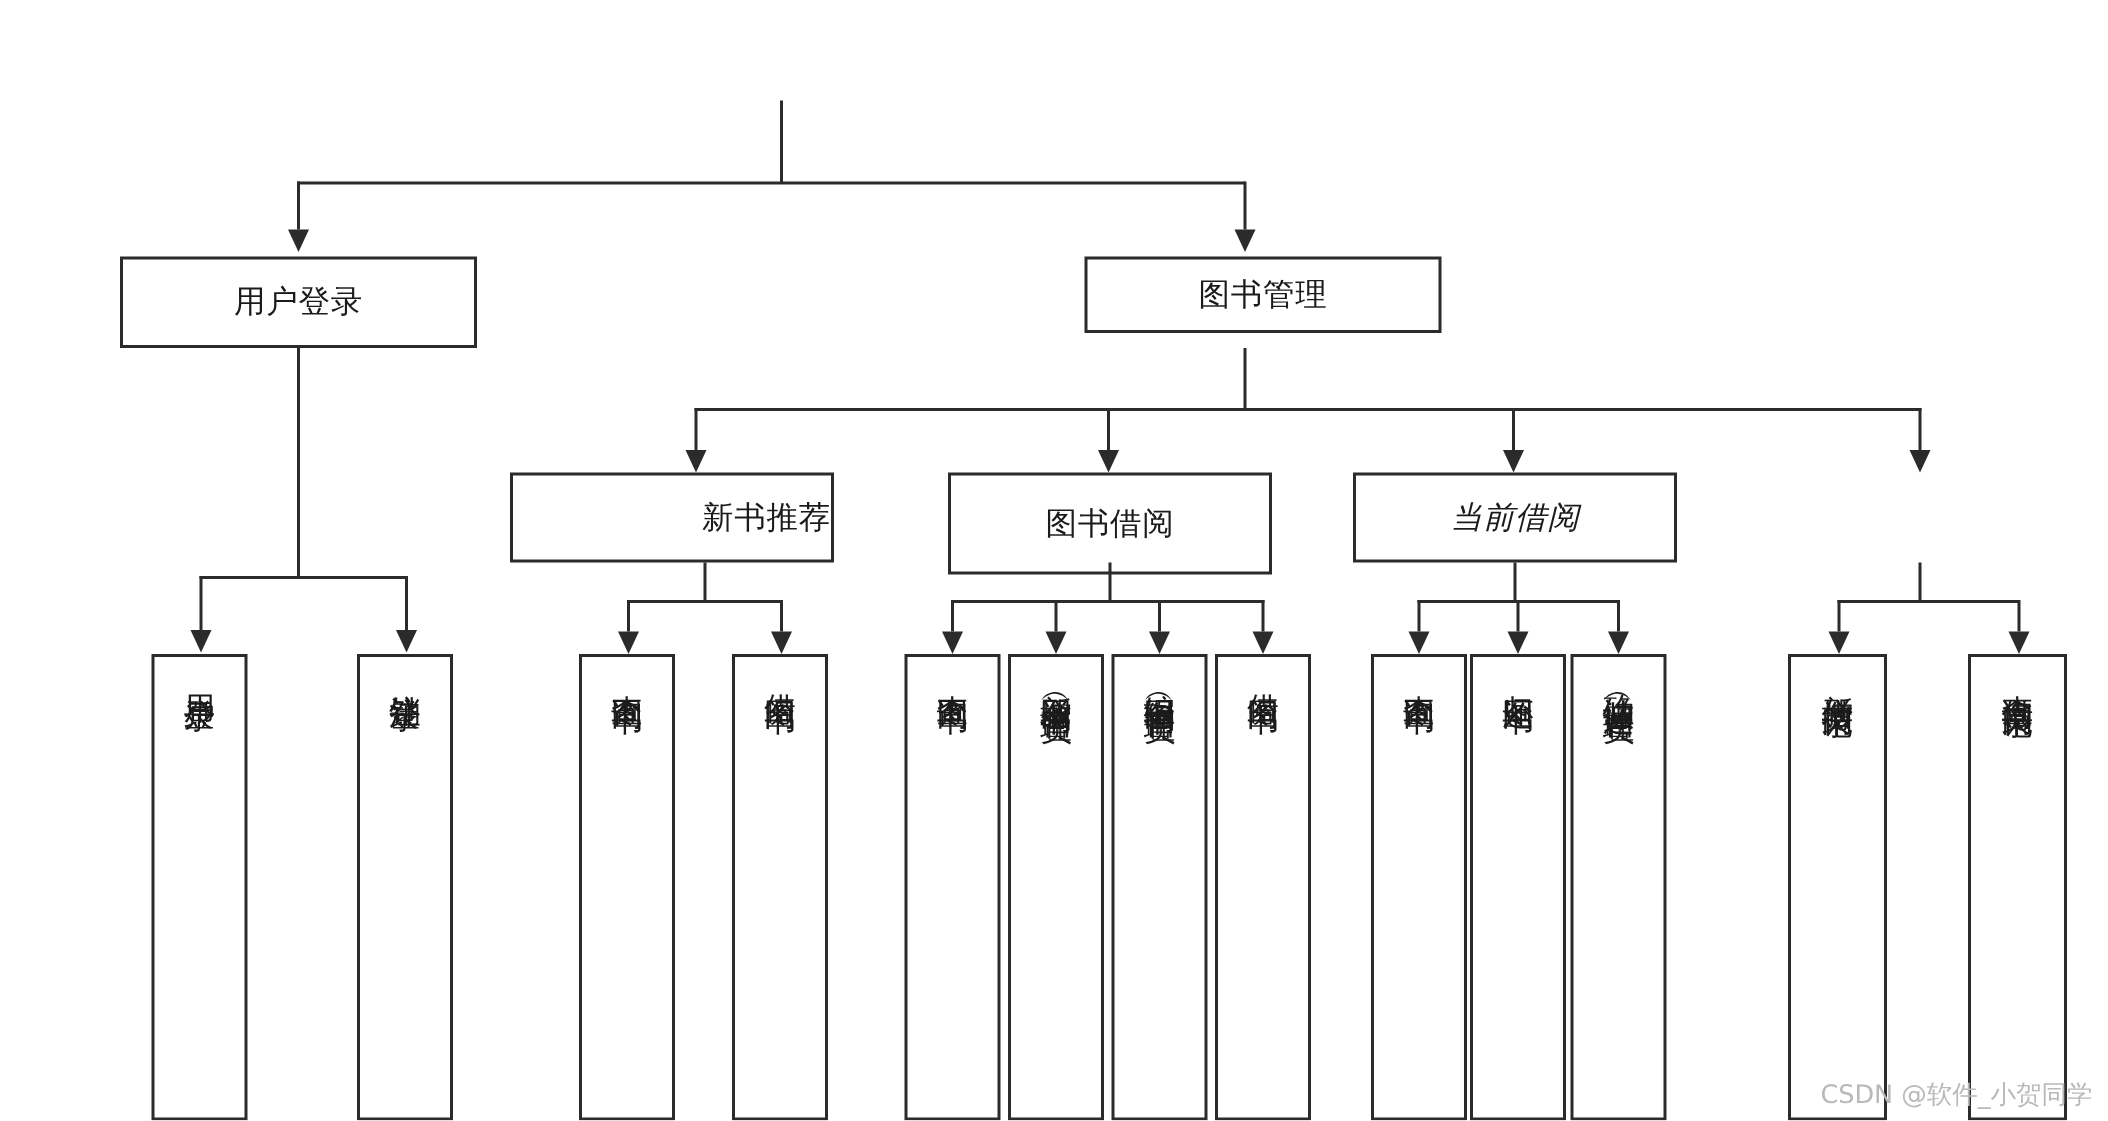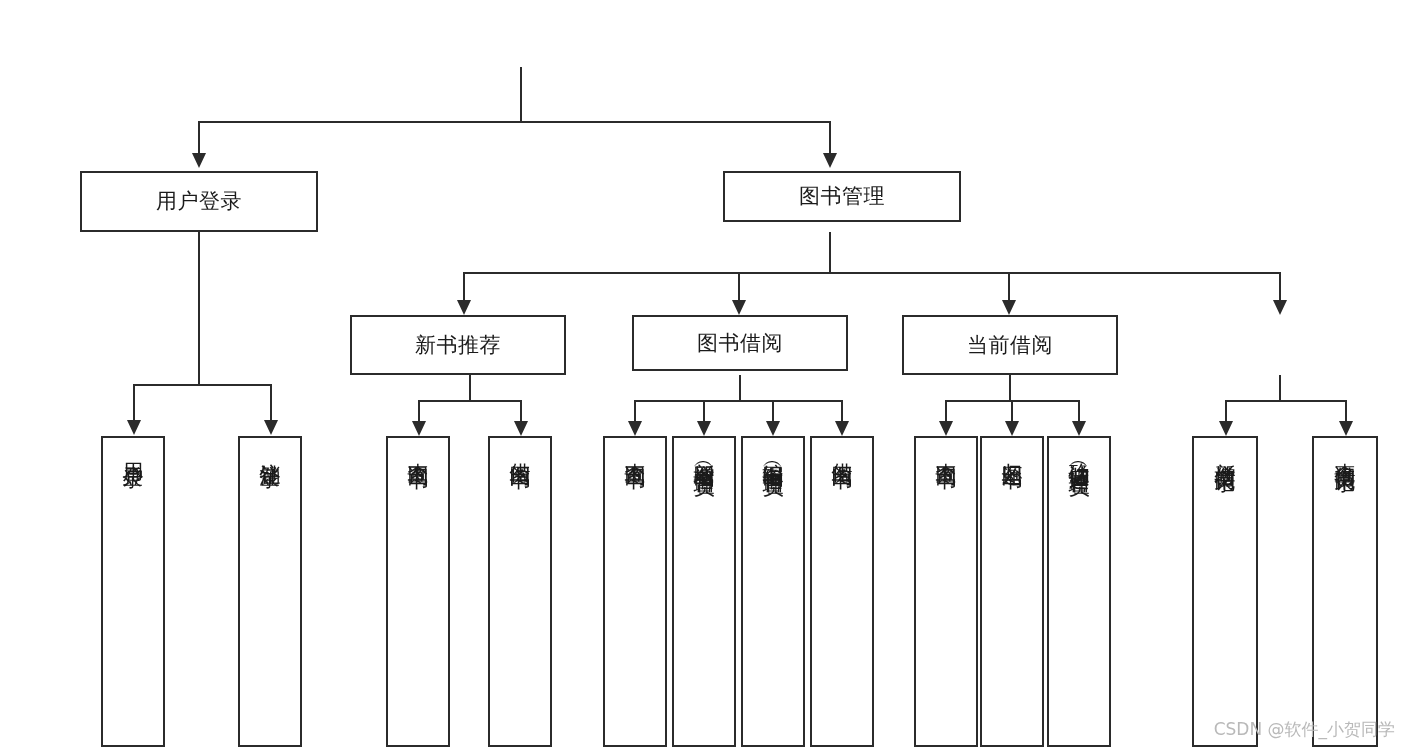--- a/index.html
+++ b/index.html
@@ -125,29 +125,29 @@
 
   <div class="conn-v" style="left:738px; top:272px; height:28px;"></div>
   <div class="arrow-head" style="left:732px; top:300px;"></div>
 
   <div class="conn-v" style="left:1008px; top:272px; height:28px;"></div>
   <div class="arrow-head" style="left:1002px; top:300px;"></div>
 
   <div class="conn-v" style="left:1279px; top:272px; height:28px;"></div>
   <div class="arrow-head" style="left:1273px; top:300px;"></div>
 
-  <div class="node" style="left:350px; top:315px; width:216px; height:60px;">
+  <div class="node" style="left:340px; top:315px; width:216px; height:60px;justify-content:flex-end;">
     <span class="label">新书推荐</span>
   </div>
 
-  <div class="node" style="left:632px; top:315px; width:216px; height:56px;">
+  <div class="node" style="left:632px; top:315px; width:216px; height:68px;">
     <span class="label">图书借阅</span>
   </div>
 
-  <div class="node" style="left:902px; top:315px; width:216px; height:60px;">
+  <div class="node" style="left:902px; top:315px; width:216px; height:60px;font-style:italic;">
     <span class="label">当前借阅</span>
   </div>
 
 
   <div class="conn-v" style="left:469px; top:375px; height:26px;"></div>
   <div class="conn-h" style="left:418px; top:400px; width:103px;"></div>
   <div class="conn-v" style="left:418px; top:400px; height:21px;"></div>
   <div class="arrow-head" style="left:412px; top:421px;"></div>
   <div class="conn-v" style="left:520px; top:400px; height:21px;"></div>
   <div class="arrow-head" style="left:514px; top:421px;"></div>

